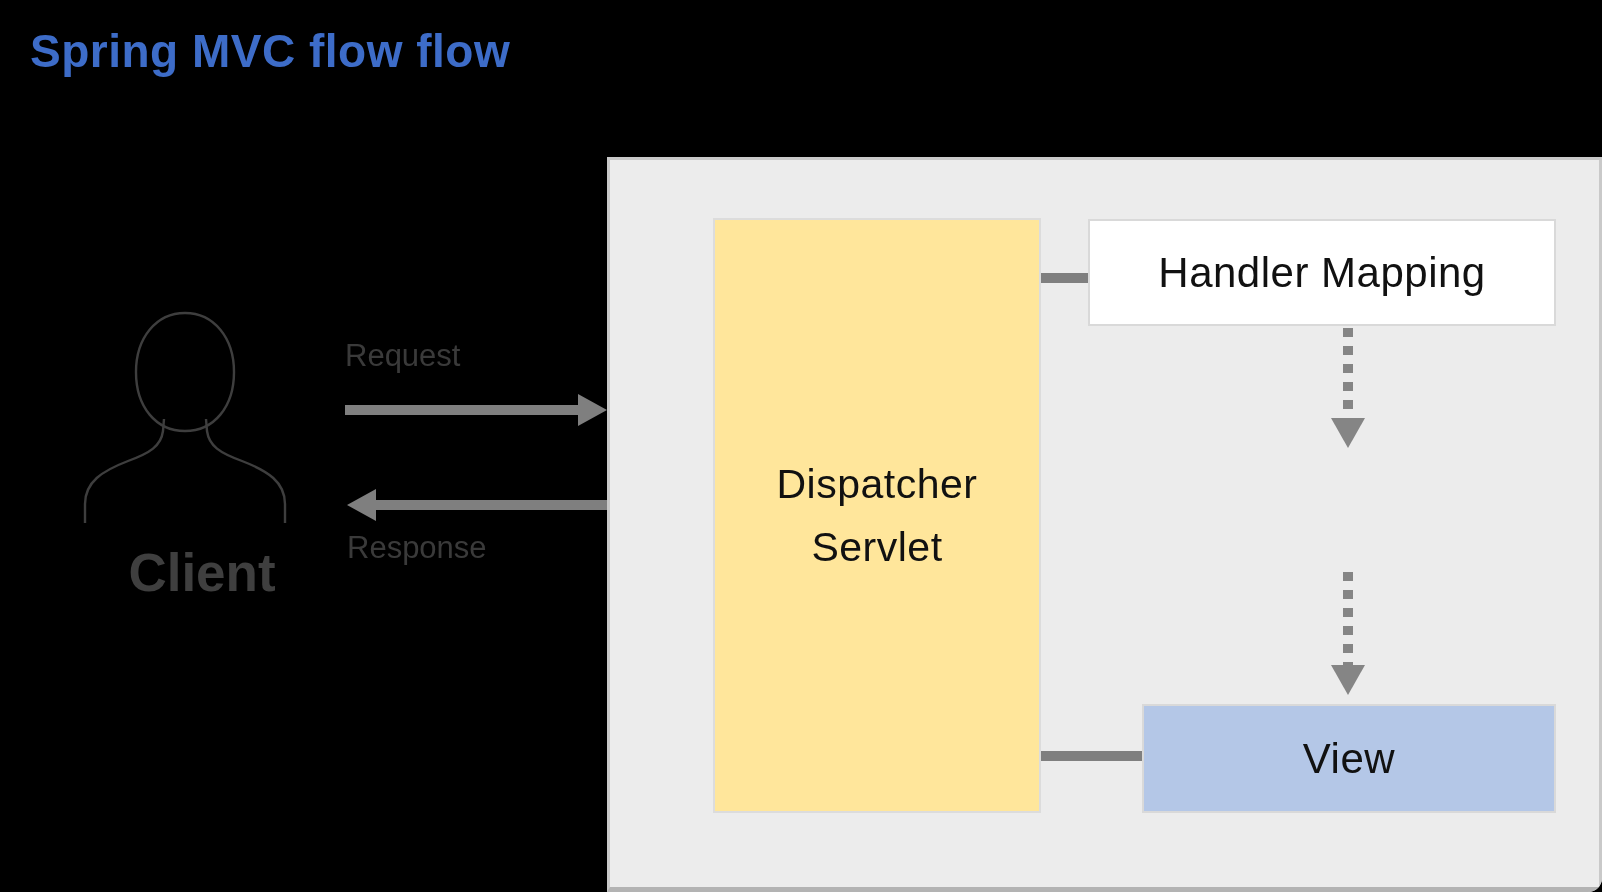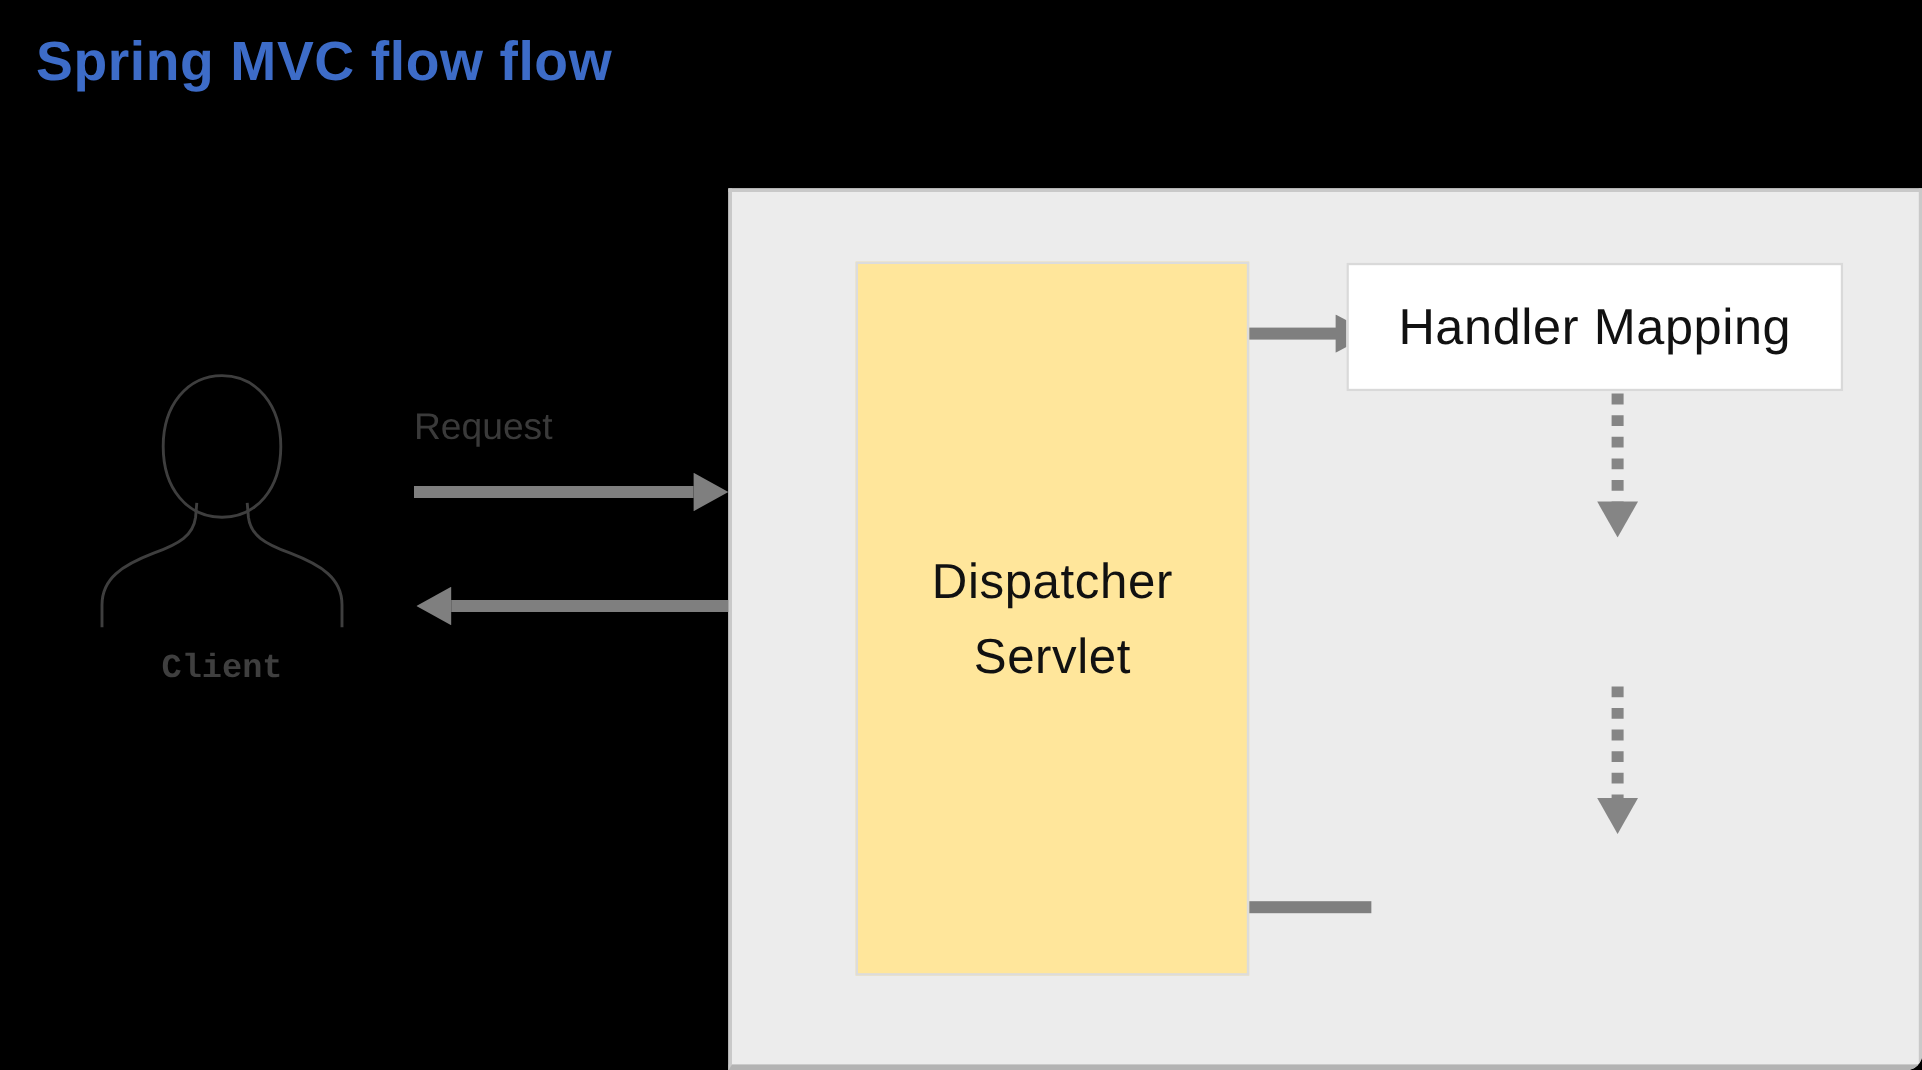--- a/index.html
+++ b/index.html
@@ -41,28 +41,27 @@
   }
   .person-icon {
     position: absolute;
     left: 80px;
     top: 310px;
     width: 210px;
     height: 213px;
   }
   .client-label {
     position: absolute;
-    left: 80px;
+    left: 97px;
     top: 542px;
     width: 210px;
     text-align: center;
-    font-size: 28px;
+    font-size: 53px;
     font-weight: 700;
     color: #3F3F3F;
-    font-family: Liberation Mono, monospace;
   }
   .flow-label {
     position: absolute;
     font-size: 31px;
     font-weight: 400;
     color: var(--label-gray);
     text-align: left;
     white-space: nowrap;
   }
   .request-label { left: 345px; top: 338px; width: 262px; }
@@ -97,22 +96,22 @@
     background: var(--dispatcher-fill);
     border: 2px solid var(--dispatcher-border);
     font-size: 41px;
     line-height: 63px;
     padding: 0 38px;
     margin-left: 48px;
   }
   .node-white {
     background: var(--node-fill);
     border: 2px solid var(--node-border);
-    left: 1122px;
-    width: 414px;
+    left: 1088px;
+    width: 468px;
     height: 107px;
     white-space: nowrap;
   }
   .node-handler-mapping { top: 219px; }
   .node-controller { top: 462px; height: 106px; }
   .node-view {
     left: 1142px;
     top: 704px;
     width: 414px;
     height: 109px;
@@ -133,20 +132,21 @@
 
   <svg class="person-icon" viewBox="0 0 210 213" fill="none">
     <path d="M105,3 C134,3 154,28 154,62 C154,97 134,121 105,121 C76,121 56,97 56,62 C56,28 76,3 105,3 Z" stroke="#3E3E3E" stroke-width="2.4" fill="#000000"></path>
     <path d="M5,213 L5,194 C5,172 22,161 48,151 C70,143 81,136 83,121 L84,109" stroke="#3E3E3E" stroke-width="2.4" fill="none"></path>
     <path d="M205,213 L205,194 C205,172 188,161 162,151 C140,143 129,136 127,121 L126,109" stroke="#3E3E3E" stroke-width="2.4" fill="none"></path>
   </svg>
 
   <div class="client-label">Client</div>
 
   <div class="flow-label request-label">Request</div>
+  <div class="flow-label response-label">Response</div>
 
   <svg class="arrow" style="left:345px; top:394px;" width="262" height="32" viewBox="0 0 262 32">
     <rect x="0" y="11" width="233" height="10" fill="#7F7F7F"></rect>
     <polygon points="233,0 262,16 233,32" fill="#7F7F7F"></polygon>
   </svg>
 
   <svg class="arrow" style="left:347px; top:489px;" width="260" height="32" viewBox="0 0 260 32">
     <polygon points="29,0 0,16 29,32" fill="#7F7F7F"></polygon>
     <rect x="29" y="11" width="231" height="10" fill="#7F7F7F"></rect>
   </svg>
@@ -173,14 +173,17 @@
 
   <div class="node node-dispatcher">
     <span>Dispatcher Servlet</span>
   </div>
 
   <div class="node node-white node-handler-mapping">
     <span>Handler Mapping</span>
   </div>
 
 
+  <div class="node node-view">
+    <span>View</span>
+  </div>
 
 </div>
 
 </body></html>

